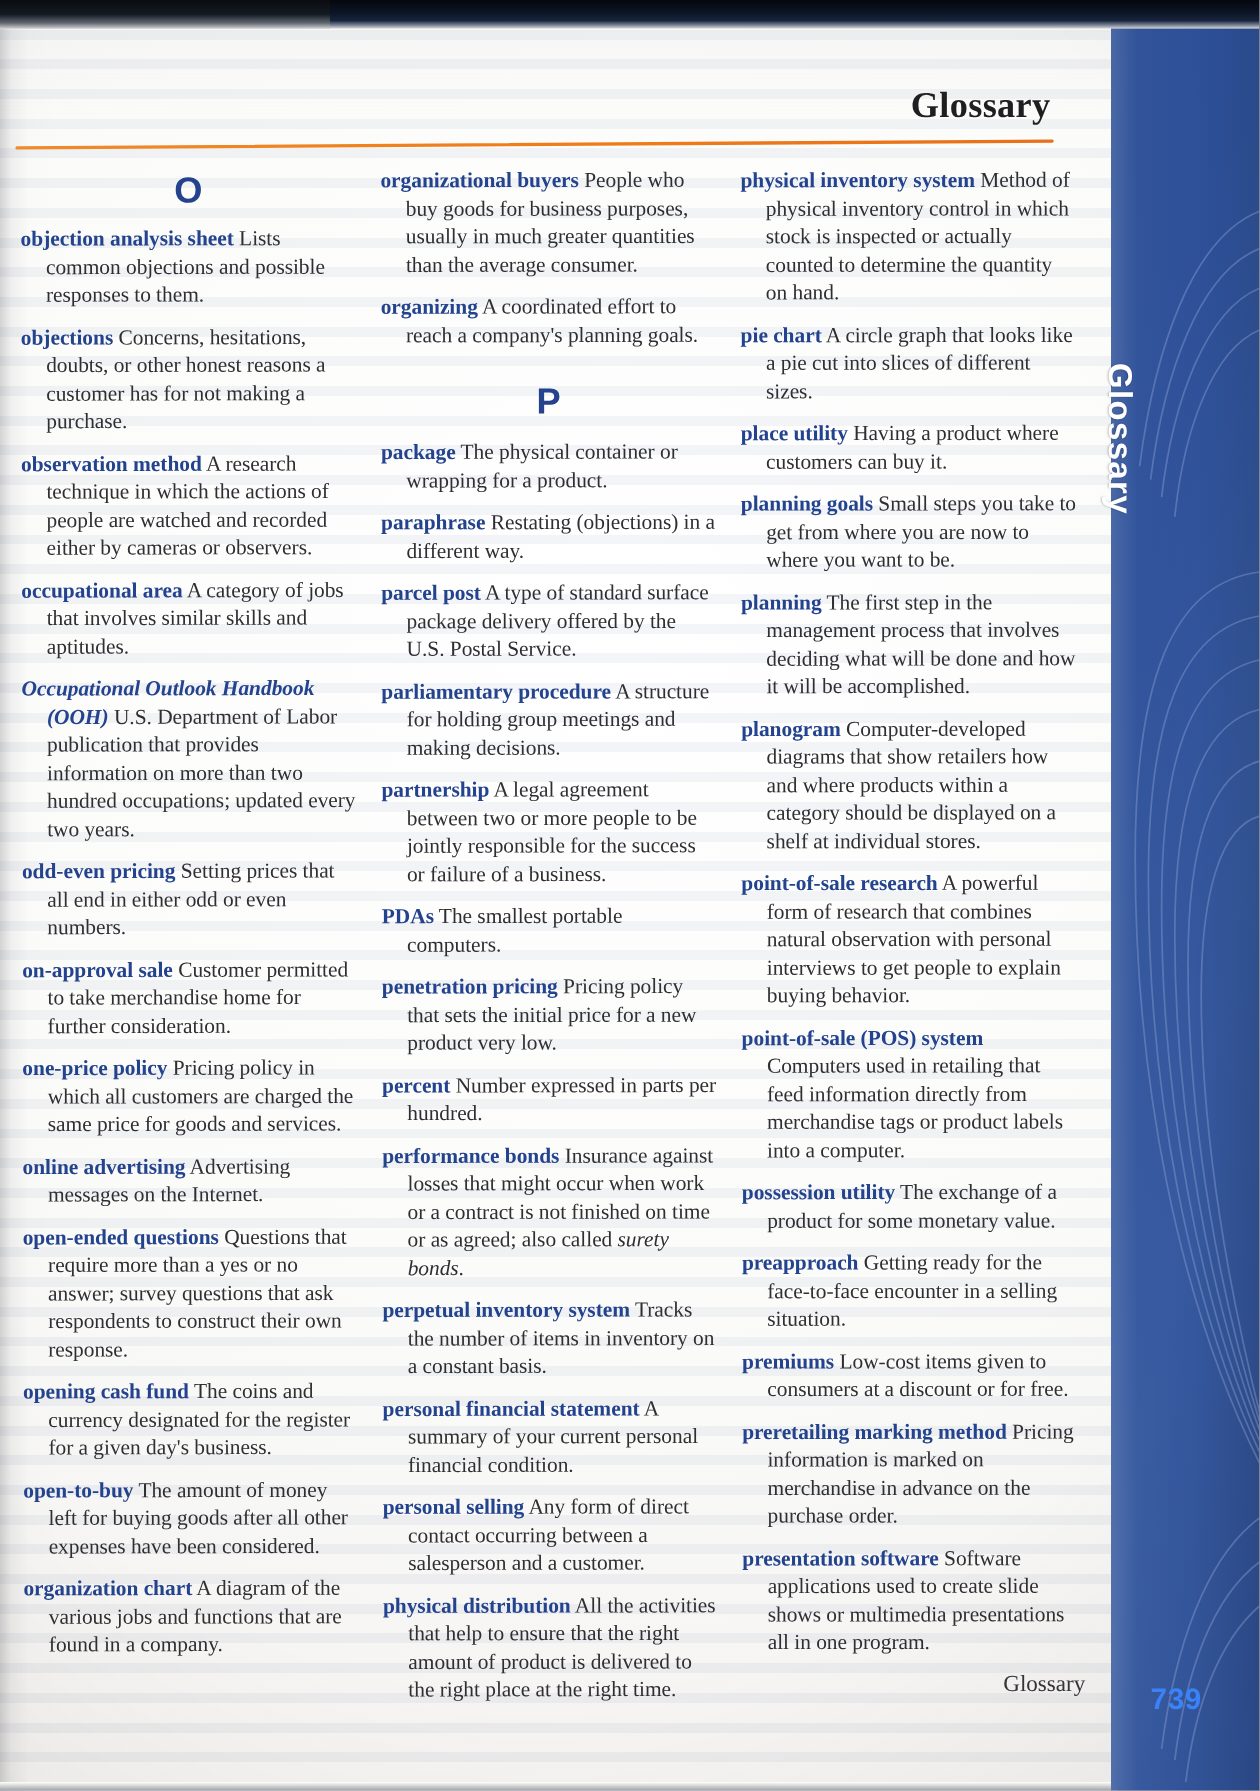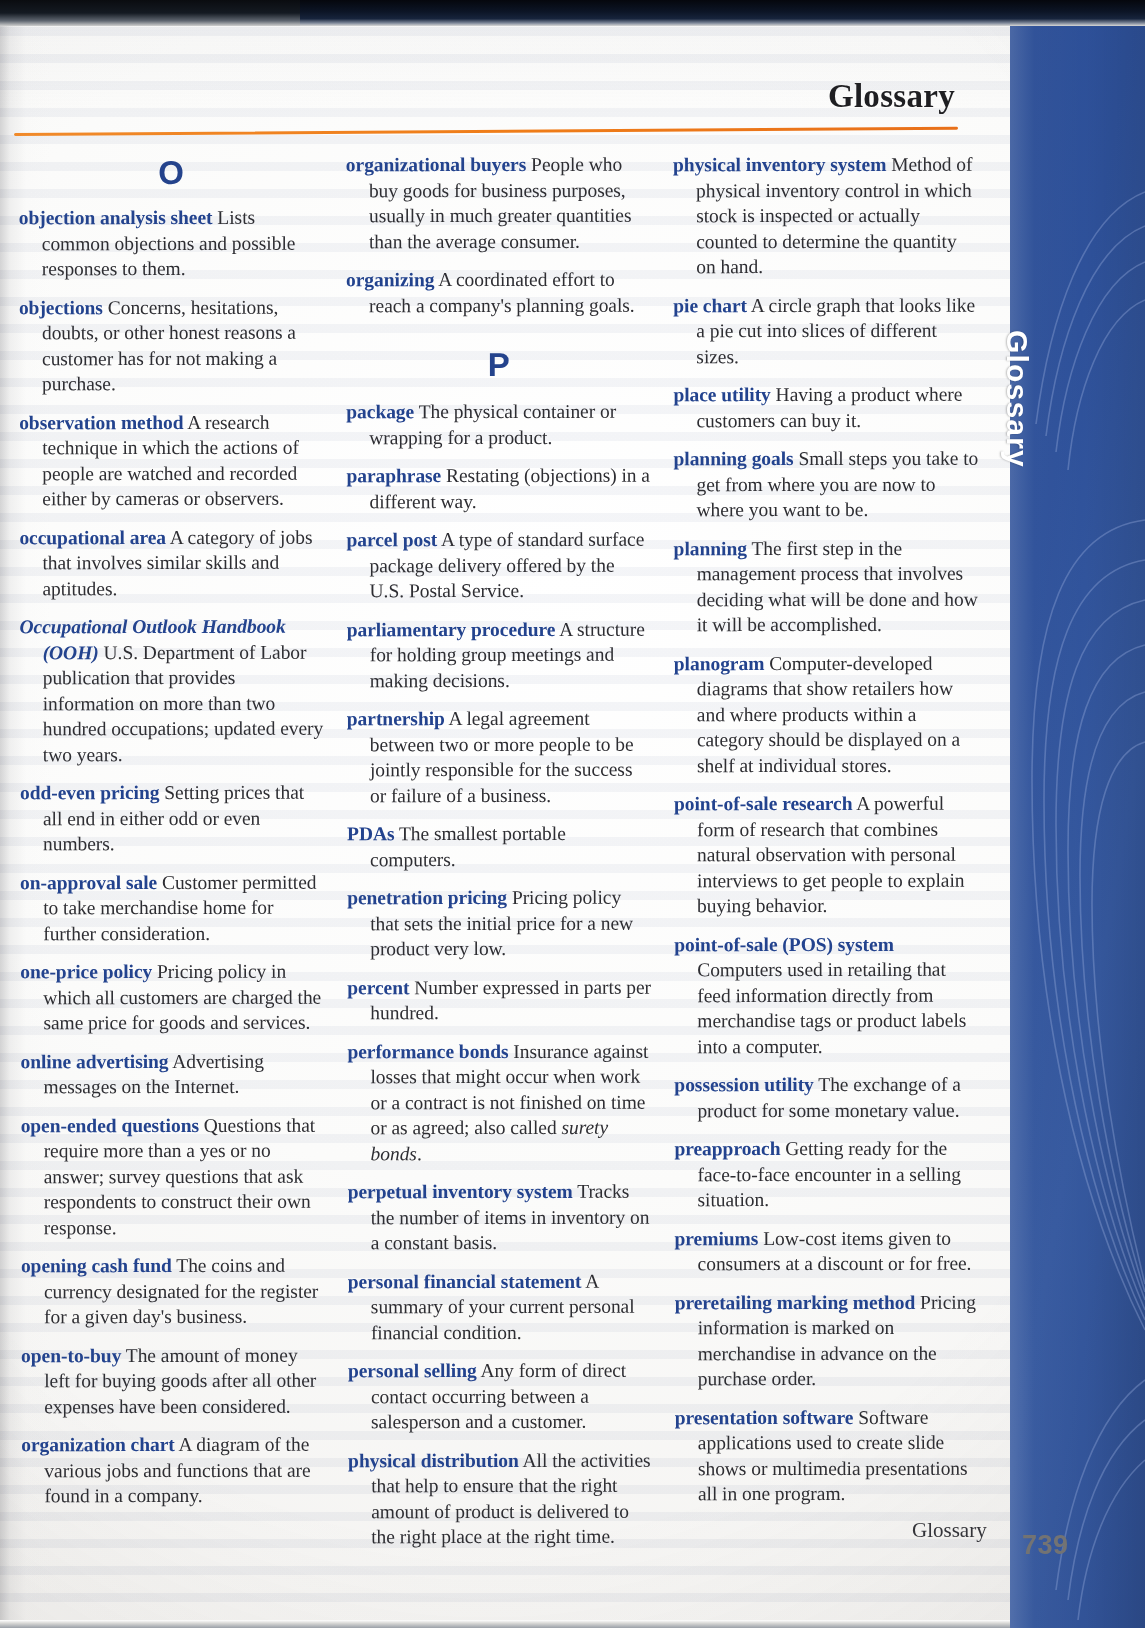--- a/index.html
+++ b/index.html
@@ -99,23 +99,23 @@
     color: #ffffff;
     font-family: "Liberation Sans", sans-serif;
     font-weight: bold;
     font-size: 30px;
     letter-spacing: 1.2px;
     z-index: 22;
     text-shadow: 0 1px 2px rgba(0,0,0,0.25);
   }
   .page-number {
     position: absolute;
-    left: 1022px;
+    left: 1046px;
     top: 1530px;
-    color: #737373;
+    color: #3b82f6;
     font-family: "Liberation Sans", sans-serif;
     font-weight: bold;
     font-size: 27px;
     z-index: 22;
     letter-spacing: 0.5px;
   }
 
   
   .running-head {
     position: absolute;

